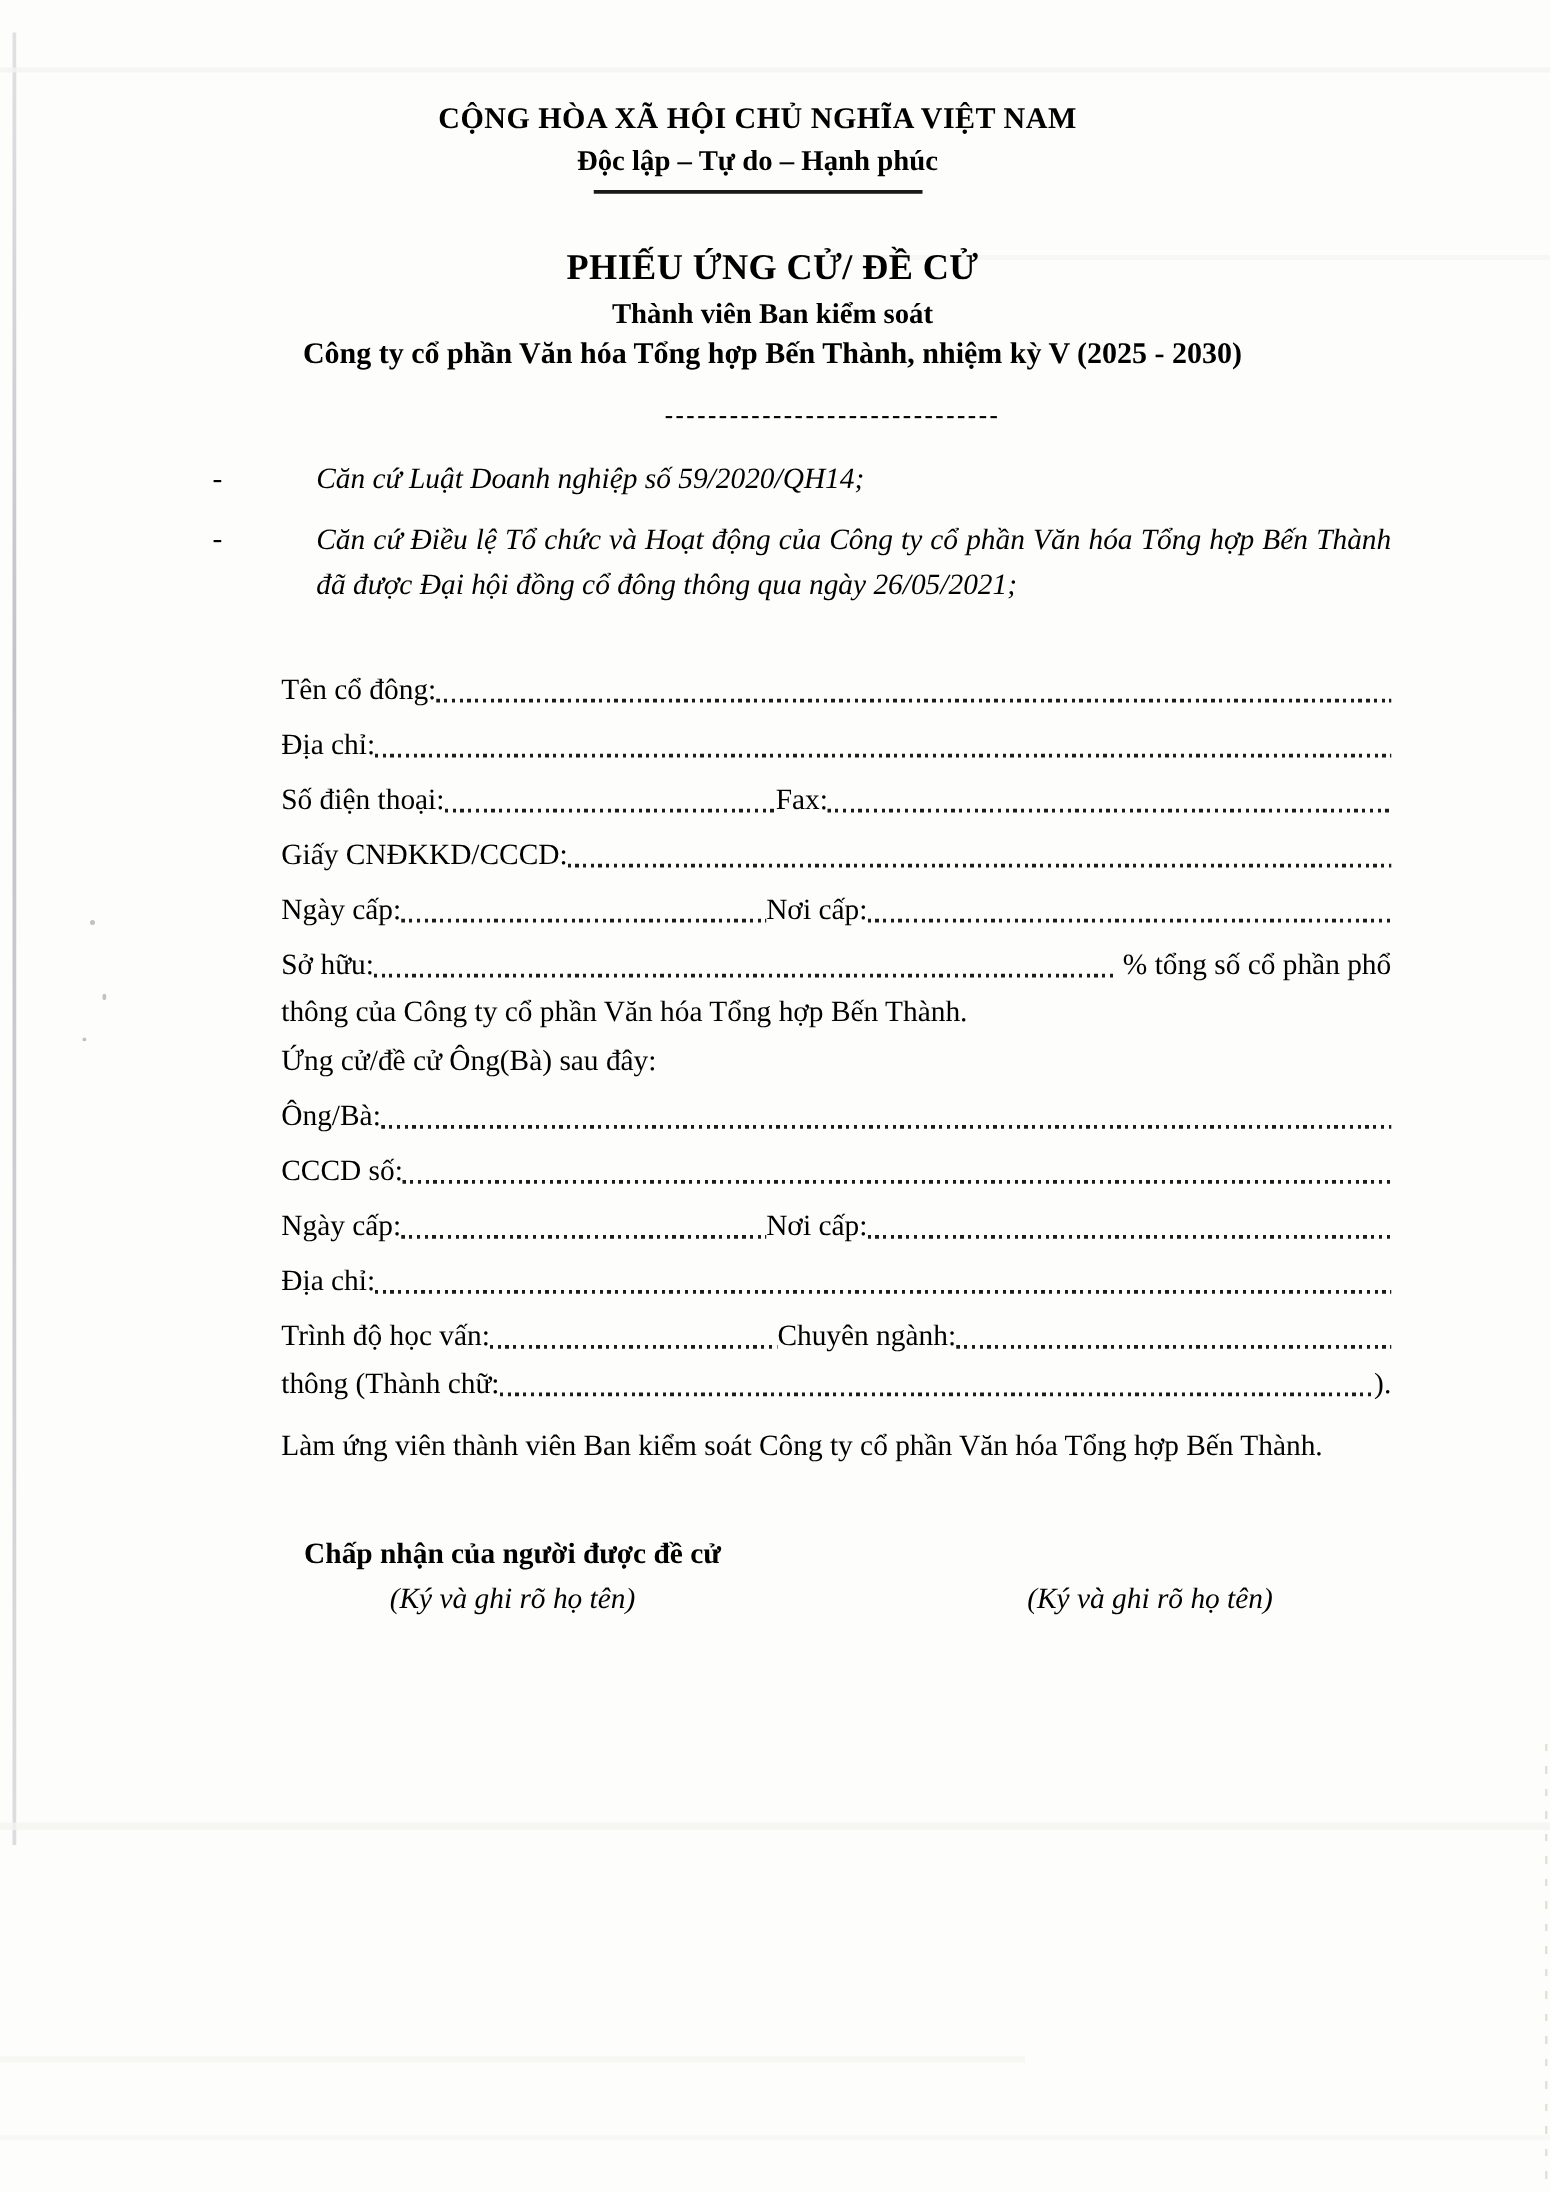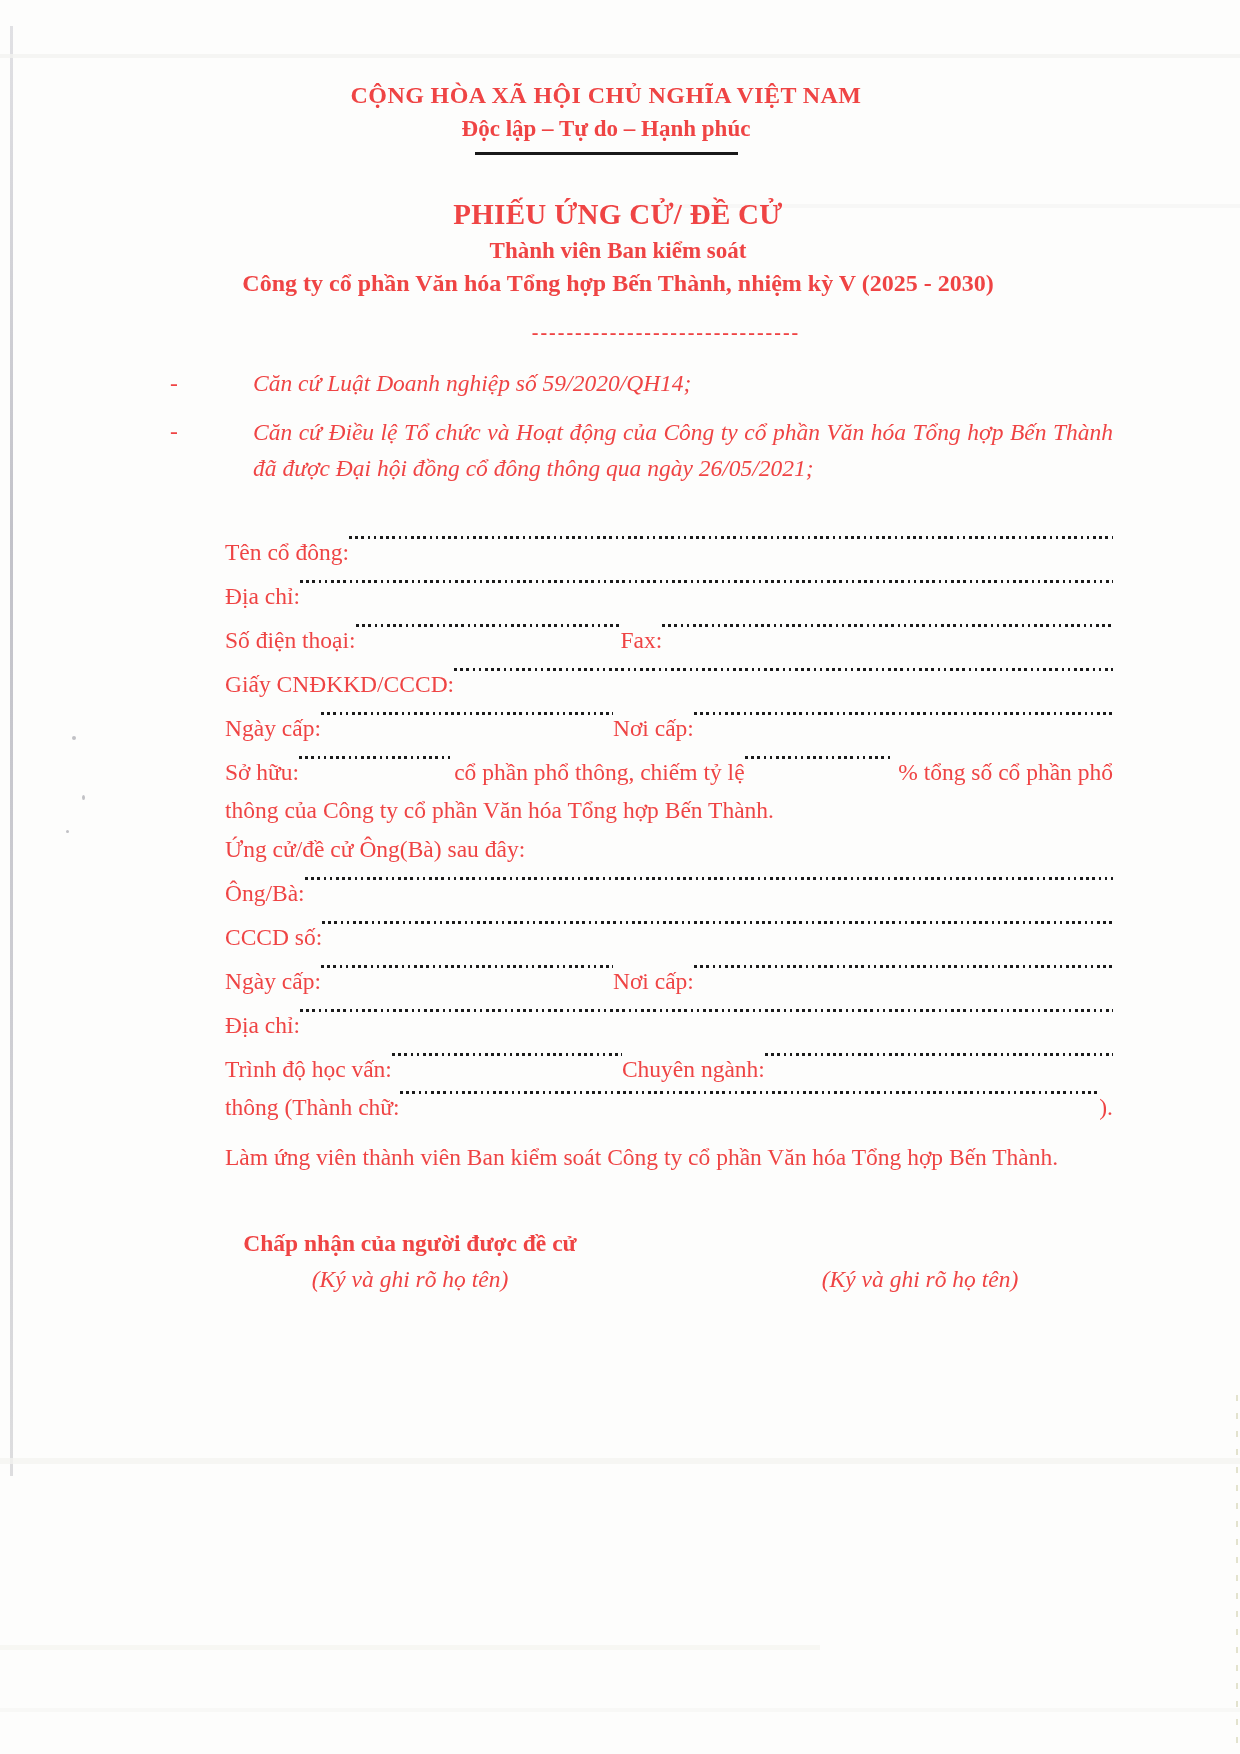--- a/index.html
+++ b/index.html
@@ -1,21 +1,21 @@
 <!DOCTYPE html>
 <html lang="vi"><head>
 <meta charset="utf-8">
 <style>
   html,body{margin:0;padding:0;background:#ffffff;}
   .page{
     position:relative;
     width:1240px;height:1754px;
     background:#fdfdfc;
     font-family:"Liberation Serif","DejaVu Serif",serif;
-    color:#ef4444;
+    color:#000000;
     overflow:hidden;
   }
   
   .fold-line{position:absolute;left:10px;top:26px;width:3px;height:1450px;
     background:linear-gradient(to bottom,#dcdce0,#b8b8c0 35%,#c6c6cc 70%,#d8d8da);opacity:.85;}
   .band{position:absolute;left:0;right:0;background:#f3f3f0;}
   .band.b1{top:54px;height:4px;opacity:.8;}
   .band.b2{top:204px;left:640px;height:4px;opacity:.55;}
   .band.b3{top:1458px;height:6px;opacity:.75;}
   .band.b4{top:1645px;right:420px;height:5px;opacity:.7;}
@@ -44,21 +44,21 @@
   
   .preamble{margin:24px 0 0 170px;width:943px;font-style:italic;font-size:23.5px;}
   .pre-item{display:flex;margin-top:0;}
   .pre-item + .pre-item{margin-top:14px;}
   .pre-dash{width:55px;flex:0 0 55px;line-height:34px;}
   .pre-text{flex:1;line-height:36px;text-align:justify;margin-left:28px;}
   .pre-text.single{text-align:left;line-height:34px;}
 
   
   .form{margin:50px 0 0 225px;width:888px;font-size:23.5px;}
-  .row{display:flex;align-items:flex-start;margin-top:11px;}
+  .row{display:flex;align-items:flex-end;margin-top:11px;}
   .row .lbl{white-space:nowrap;line-height:33px;}
   .leader{height:3px;margin-bottom:7px;flex:0 0 auto;
     background:repeating-linear-gradient(to right,#1b1b1b 0 2.6px,transparent 2.6px 6.2px);}
   .leader.grow{flex:1 1 auto;}
   .w265{width:265px;} .w292{width:292px;} .w155{width:155px;} .w230{width:230px;}
   .row.tight{margin-top:5px;}
   .row.mid{margin-top:9px;}
   .plain{line-height:33px;margin-top:5px;}
   .sec-heading{font-size:23.5px;font-weight:400;line-height:33px;margin-top:6px;}
   .tail-gap{margin-left:6px;}
@@ -139,21 +139,20 @@
     <div class="row">
       <span class="lbl">Ngày cấp:</span>
       <span class="leader w292"></span>
       <span class="lbl">Nơi cấp:</span>
       <span class="leader grow"></span>
     </div>
 
     <div class="row">
       <span class="lbl">Sở hữu:</span>
       <span class="leader w155"></span>
-      <span class="lbl">cổ phần phổ thông, chiếm tỷ lệ</span>
       <span class="leader grow"></span>
       <span class="lbl tail-gap">% tổng số cổ phần phổ</span>
     </div>
     <div class="plain">thông của Công ty cổ phần Văn hóa Tổng hợp Bến Thành.</div>
 
     <div class="sec-heading">Ứng cử/đề cử Ông(Bà) sau đây:</div>
 
     <div class="row">
       <span class="lbl">Ông/Bà:</span>
       <span class="leader grow"></span>

